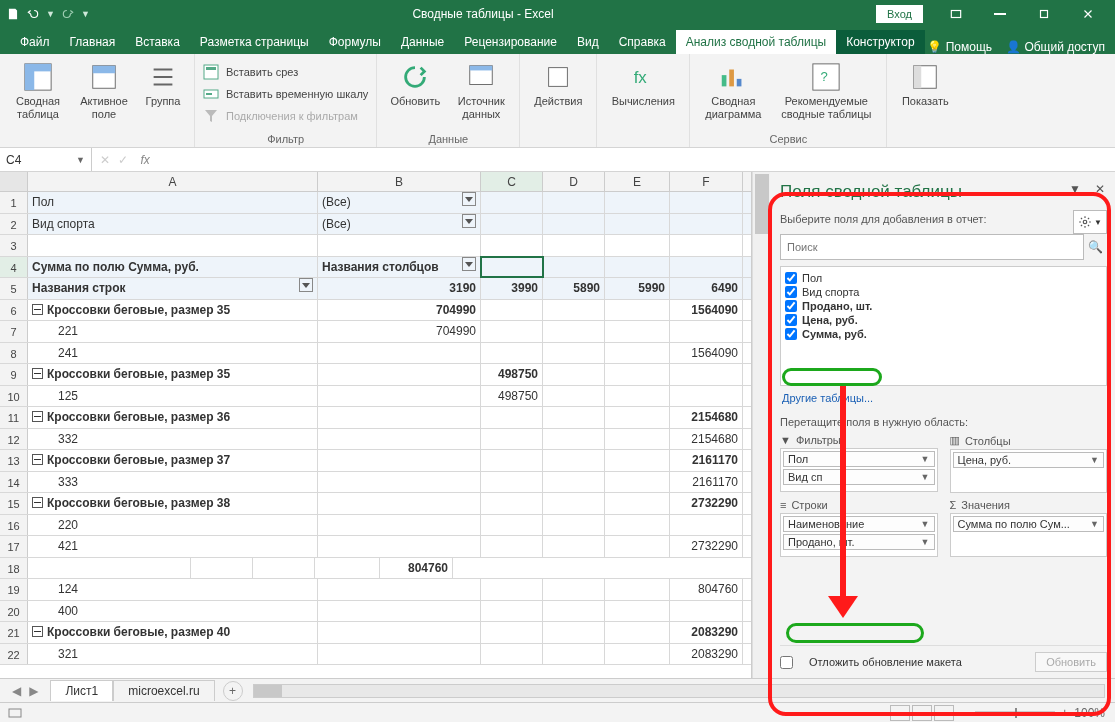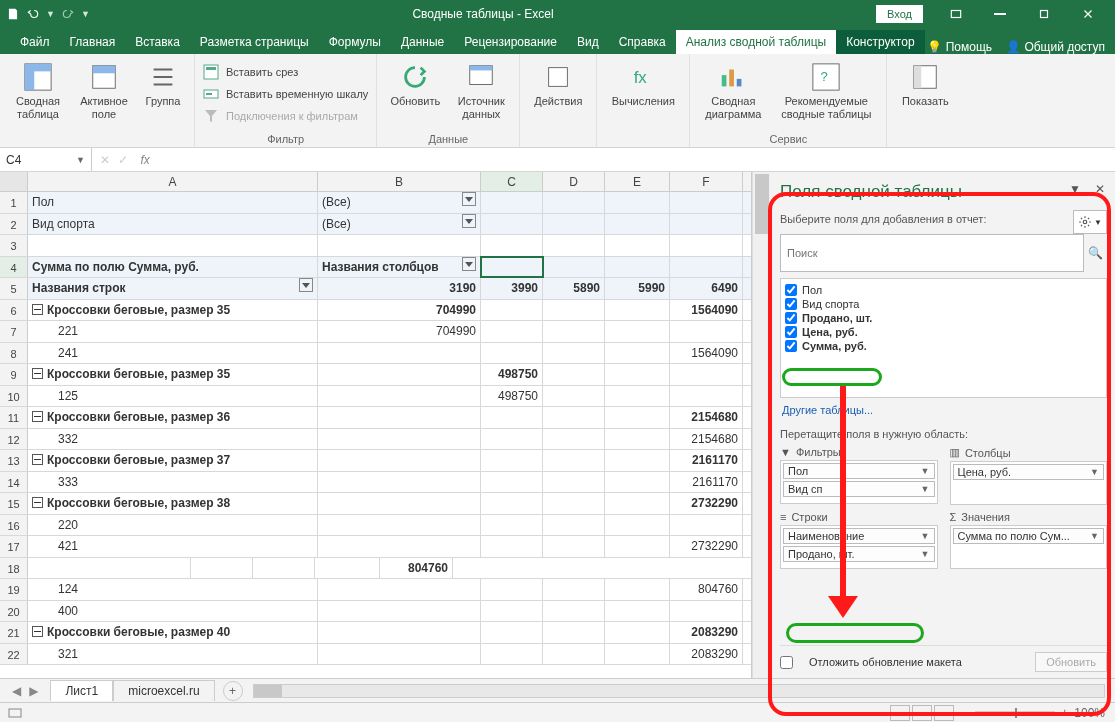--- a/index.html
+++ b/index.html
@@ -63,21 +63,21 @@
   .collapse { display:inline-block; width:11px; height:11px; border:1px solid #555; margin-right:4px; position:relative; top:1px;}
   .collapse::before{content:""; position:absolute; left:1px; top:4px; width:7px; height:1px; background:#333;}
 
   
   .side { width:345px; background:#f3f3f3; padding:10px 8px 6px 10px; display:flex; flex-direction:column; position:relative;}
   .side h2 { font-size:17px; font-weight:400; color:#217346; margin-bottom:8px;}
   .side .close{ position:absolute; right:10px; top:10px; color:#555;}
   .side .paneopts{ position:absolute; right:34px; top:10px; color:#555;}
   .side .desc{ font-size:11px; color:#555; margin-bottom:6px;}
   .searchrow{display:flex; align-items:center; margin-bottom:6px;}
-  .searchrow input{flex:1; border:1px solid #bbb; height:38px; padding:0 6px; font-size:11px; background:#fff;}
+  .searchrow input{flex:1; border:1px solid #bbb; height:26px; padding:0 6px; font-size:11px; background:#fff;}
   .gearbtn{ width:34px; height:24px; border:1px solid #bbb; margin-left:6px; display:flex; align-items:center; justify-content:center; background:#fff;}
   .fields{ background:#fff; border:1px solid #ccc; height:120px; overflow:hidden; padding:4px 2px 4px 4px;}
   .fld{ display:flex; align-items:center; gap:5px; font-size:11px; padding:1px 0;}
   .fld input{width:12px;height:12px;}
   .other{font-size:11px; color:#1a5fb4; padding:6px 0 8px 2px;}
   .dropsIntro{font-size:11px; color:#555; margin:4px 0 6px 0;}
   .drops{ display:grid; grid-template-columns:1fr 1fr; gap:6px 12px; }
   .dropzone{}
   .dzTitle{font-size:11px; color:#555; display:flex; align-items:center; gap:5px; margin-bottom:2px;}
   .dzBody{ background:#fff; border:1px solid #ccc; min-height:44px; padding:2px;}

